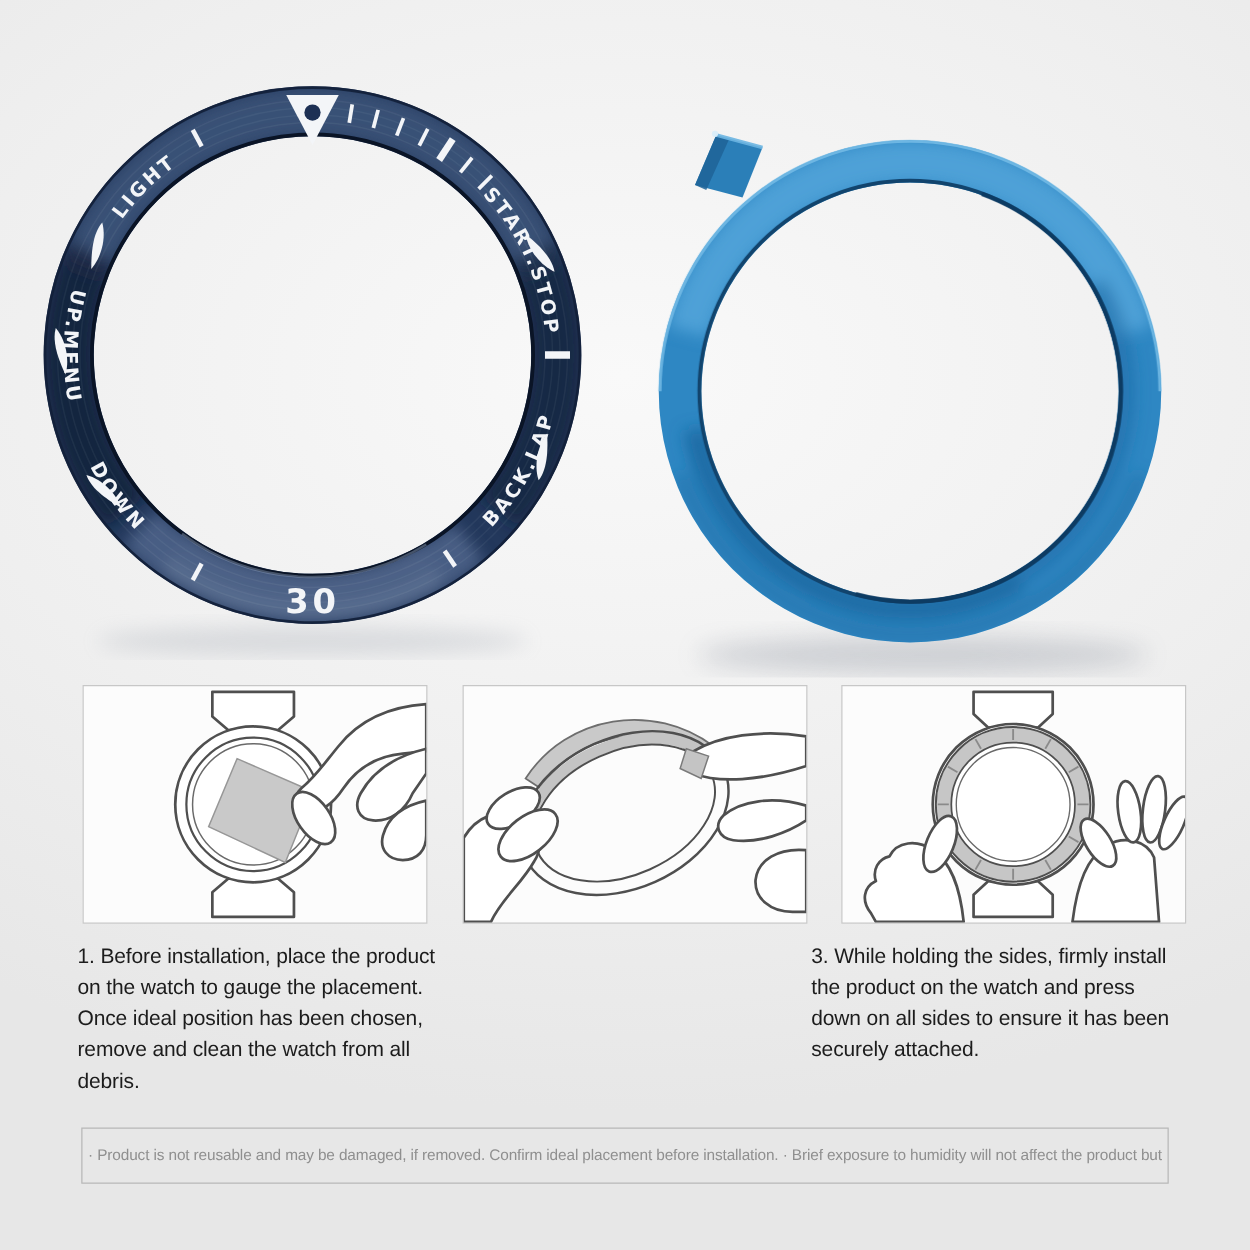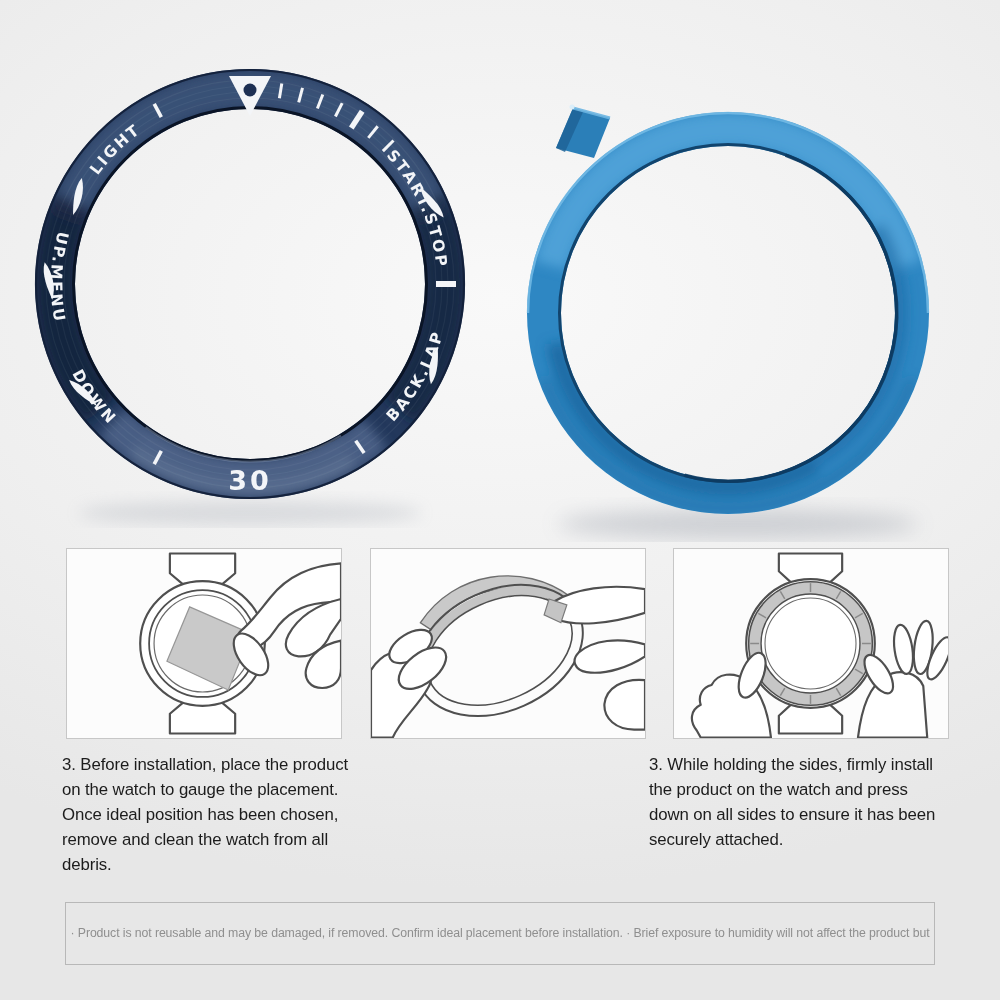--- a/index.html
+++ b/index.html
@@ -22,21 +22,21 @@
     position:absolute;top:0;width:276px;height:191px;
     background:#fcfcfc;border:1px solid #c7c7c7;box-sizing:border-box;
   }
   .card-1{left:66px;} .card-2{left:370px;} .card-3{left:673px;}
   .step-text{
     position:absolute;top:204px;width:302px;
     font-size:16.8px;line-height:25px;color:#1c1c1c;letter-spacing:-0.1px;
   }
   .text-1{left:62px;} .text-2{left:366px;} .text-3{left:649px;}
   .disclaimer{
-    position:absolute;left:65px;top:902px;width:870px;height:63px;
+    position:absolute;left:65px;top:902px;width:870px;height:45px;
     border:1px solid #b8b8b8;box-sizing:border-box;
     display:flex;flex-direction:column;justify-content:center;align-items:center;
     gap:1px;
   }
   .disclaimer-line{
     font-size:12.3px;line-height:16.5px;color:#8f8f8f;white-space:nowrap;
     letter-spacing:-0.1px;
   }
   svg{display:block;}
 </style>
@@ -245,21 +245,21 @@
         <g stroke="#4f4f4f" stroke-width="2.2" fill="#ffffff" stroke-linejoin="round" stroke-linecap="round">
           <path d="M186,190 C190,158 198,138 214,128 C228,120 246,124 252,138 L256,190 Z"></path>
           <ellipse cx="232" cy="101" rx="9" ry="25" transform="rotate(-8 232 101)"></ellipse>
           <ellipse cx="252" cy="99" rx="9" ry="27" transform="rotate(7 252 99)"></ellipse>
           <ellipse cx="268" cy="110" rx="8" ry="23" transform="rotate(24 268 110)"></ellipse>
           <ellipse cx="207" cy="126" rx="10" ry="22" transform="rotate(-32 207 126)"></ellipse>
         </g>
       </svg>
     </div>
 
-    <div class="step-text text-1">3. Before installation, place the product on the watch to gauge the placement. Once ideal position has been chosen, remove and clean the watch from all debris.</div>
+    <div class="step-text text-1">1. Before installation, place the product on the watch to gauge the placement. Once ideal position has been chosen, remove and clean the watch from all debris.</div>
     <div class="step-text text-3">3. While holding the sides, firmly install the product on the watch and press down on all sides to ensure it has been securely attached.</div>
   </div>
 
   <div class="disclaimer">
     <div class="disclaimer-line">·  Product is not reusable and may be damaged, if removed. Confirm ideal placement before installation.      ·  Brief exposure to humidity will not affect the product but</div>
   </div>
 
 </div>
 
 </body></html>

